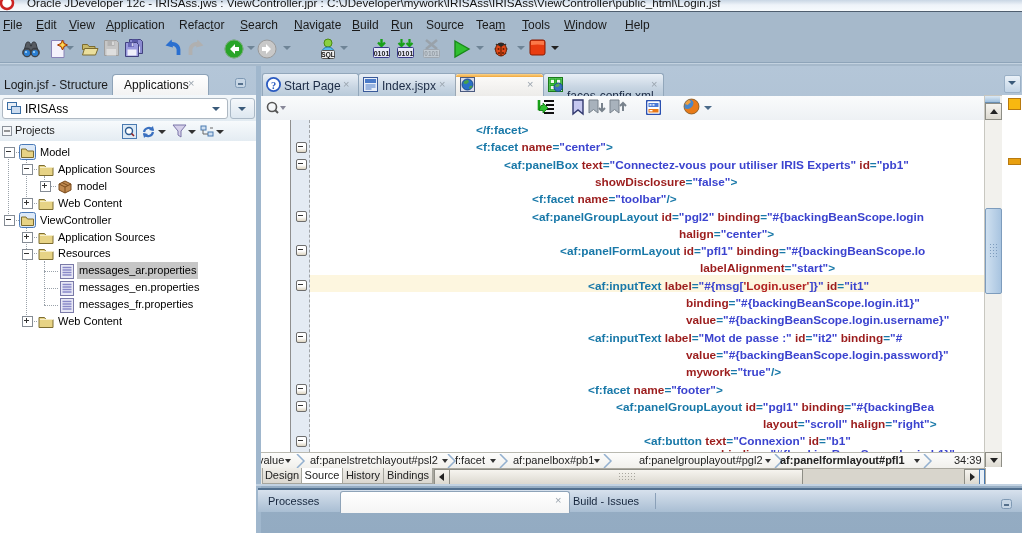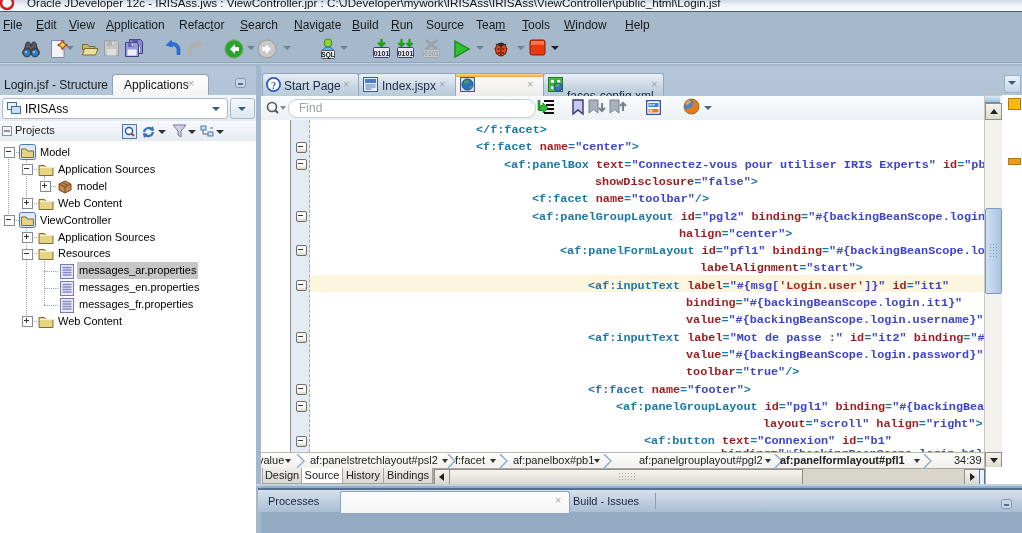--- a/index.html
+++ b/index.html
@@ -38,21 +38,21 @@
 .etab{position:absolute;top:7px;height:23px;background:linear-gradient(#e9eff6,#c9d6e3 55%,#b6c8d8);border:1px solid #92a7bb;border-bottom:none;border-radius:3px 3px 0 0;font-size:12px;color:#1c2b45}
 #etab-active{background:linear-gradient(#fdfcfa,#ecebe9);border-color:#9aa7b4}
 #etab-orange{height:3px;background:linear-gradient(#fbd38a,#f0a83c);border-radius:3px 3px 0 0}
 #etoolbar{left:0;top:30px;width:761px;height:24px;background:linear-gradient(#fafbfc,#eef1f4);border-bottom:1px solid #d8dde2}
 #findbox{left:27px;top:3px;width:246px;height:17px;background:#fff;border:1px solid #c6ccd2;border-radius:9px;color:#9aa0a6;font-size:12px}
 #codearea{left:0;top:54px;width:723px;height:332px;background:#fff;overflow:hidden}
 #gutter{left:29px;top:0;width:18px;height:332px;background:#e4ebf3;border-left:1px solid #8f8f8f;border-right:1px dashed #a0a4a8}
 .fold{position:absolute;left:35px;width:9px;height:9px;background:linear-gradient(#ffffff 55%,#ddd5c2);border:1px solid #6e6e6e;border-radius:2px}
 .fold i{position:absolute;left:1px;top:3px;width:5px;height:1px;background:#333}
 #hiline{left:48px;top:154.7px;width:675px;height:17.3px;background:#fdf6df}
-#code{left:0;top:3px;width:723px;height:329px;font-family:Liberation Mono, monospace;font-size:11.8px;font-weight:bold;white-space:pre}
+#code{left:0;top:3px;width:723px;height:329px;font-family:Liberation Sans, sans-serif;font-size:11.8px;font-weight:bold;white-space:pre}
 .cl{position:absolute;height:17.3px;line-height:17.3px}
 .t{color:#1878a8}.a{color:#9b1c1c}.v{color:#3b43cf}.r{color:#b22222}
 
 .sbtn{position:absolute;background:linear-gradient(#f6f4ef,#dcd9d0);border:1px solid #8e8e86}
 .arr{width:0;height:0;position:absolute}
 #vthumb{position:absolute;background:linear-gradient(90deg,#cfe0f0,#a8c4e0);border:1px solid #7d9cbd;border-radius:2px}
 
 #crumbs{left:0;top:386px;width:723px;height:15px;background:linear-gradient(#fdfdfc,#f1f0ec);border:1px solid #b9b9b0;border-left:none;font-size:11px;color:#222;white-space:nowrap;overflow:hidden}
 .chev{position:absolute;top:1px}
 .cdd{position:absolute;top:5.5px;width:0;height:0;border-left:3.5px solid transparent;border-right:3.5px solid transparent;border-top:4.5px solid #333}
@@ -439,23 +439,20 @@
   <div class="abs" style="left:743px;top:9px;width:15px;height:16px;background:linear-gradient(#eaf1f8,#c2d4e6);border:1px solid #9ab0c6;border-radius:2px">
         <div class="dd" style="left:3px;top:5px;border-top-color:#3a5a7a"></div>
       </div>
  </div>
  <div class="abs" id="etoolbar">
   <svg class="icon" style="left:4px;top:4px" width="22" height="16">
         <circle cx="7" cy="7" r="4.5" fill="none" stroke="#555" stroke-width="1.6"></circle>
         <line x1="10" y1="10" x2="13" y2="13" stroke="#555" stroke-width="2"></line>
         <path d="M15,6 l6,0 -3,4 z" fill="#889"></path>
       </svg>
-  <div class="abs" id="findbox">
-        <span style="position:absolute;left:10px;top:1px">Find</span>
-      </div>
   <svg class="icon" style="left:276px;top:3px" width="18" height="18">
         <g fill="#111">
           <rect x="7" y="1" width="10" height="2"></rect>
           <rect x="9" y="5" width="8" height="2"></rect>
           <rect x="9" y="9" width="8" height="2"></rect>
           <rect x="7" y="13" width="10" height="2"></rect>
         </g>
         <path d="M2,1 v9 h3" fill="none" stroke="#18a018" stroke-width="2.6"></path>
         <path d="M4,6.5 h2 v-2.5 l5,5 -5,5 v-2.5 h-4 z" fill="#30c030" stroke="#0a7a0a" stroke-width="0.8"></path>
       </svg>
@@ -526,21 +523,21 @@
    <div class="cl" style="left:271px;top:68.2px"><span class="t">&lt;f:facet </span><span class="a">name</span><span class="t">=</span><span class="v">"toolbar"</span><span class="t">/&gt;</span></div>
    <div class="cl" style="left:271px;top:85.5px"><span class="t">&lt;af:panelGroupLayout </span><span class="a">id</span><span class="t">=</span><span class="v">"pgl2"</span> <span class="a">binding</span><span class="t">=</span><span class="v">"#{backingBeanScope.login</span></div>
    <div class="cl" style="left:418px;top:102.8px"><span class="a">halign</span><span class="t">=</span><span class="v">"center"</span><span class="t">&gt;</span></div>
    <div class="cl" style="left:299px;top:120.1px"><span class="t">&lt;af:panelFormLayout </span><span class="a">id</span><span class="t">=</span><span class="v">"pfl1"</span> <span class="a">binding</span><span class="t">=</span><span class="v">"#{backingBeanScope.lo</span></div>
    <div class="cl" style="left:439px;top:137.4px"><span class="a">labelAlignment</span><span class="t">=</span><span class="v">"start"</span><span class="t">&gt;</span></div>
    <div class="cl" style="left:327px;top:154.7px"><span class="t">&lt;af:inputText </span><span class="a">label</span><span class="t">=</span><span class="v">"#{msg[</span><span class="r">'Login.user'</span><span class="v">]}"</span> <span class="a">id</span><span class="t">=</span><span class="v">"it1"</span></div>
    <div class="cl" style="left:425px;top:172px"><span class="a">binding</span><span class="t">=</span><span class="v">"#{backingBeanScope.login.it1}"</span></div>
    <div class="cl" style="left:425px;top:189.3px"><span class="a">value</span><span class="t">=</span><span class="v">"#{backingBeanScope.login.username}"</span></div>
    <div class="cl" style="left:327px;top:206.6px"><span class="t">&lt;af:inputText </span><span class="a">label</span><span class="t">=</span><span class="v">"Mot de passe :"</span> <span class="a">id</span><span class="t">=</span><span class="v">"it2"</span> <span class="a">binding</span><span class="t">=</span><span class="v">"#</span></div>
    <div class="cl" style="left:425px;top:223.9px"><span class="a">value</span><span class="t">=</span><span class="v">"#{backingBeanScope.login.password}"</span></div>
-   <div class="cl" style="left:425px;top:241.2px"><span class="a">toolbar</span><span class="t">=</span><span class="v">"true"</span><span class="t">/&gt;</span></div>
+   <div class="cl" style="left:425px;top:241.2px"><span class="a">mywork</span><span class="t">=</span><span class="v">"true"</span><span class="t">/&gt;</span></div>
    <div class="cl" style="left:327px;top:258.5px"><span class="t">&lt;f:facet </span><span class="a">name</span><span class="t">=</span><span class="v">"footer"</span><span class="t">&gt;</span></div>
    <div class="cl" style="left:355px;top:275.8px"><span class="t">&lt;af:panelGroupLayout </span><span class="a">id</span><span class="t">=</span><span class="v">"pgl1"</span> <span class="a">binding</span><span class="t">=</span><span class="v">"#{backingBea</span></div>
    <div class="cl" style="left:502px;top:293.1px"><span class="a">layout</span><span class="t">=</span><span class="v">"scroll"</span> <span class="a">halign</span><span class="t">=</span><span class="v">"right"</span><span class="t">&gt;</span></div>
    <div class="cl" style="left:383px;top:310.4px"><span class="t">&lt;af:button </span><span class="a">text</span><span class="t">=</span><span class="v">"Connexion"</span> <span class="a">id</span><span class="t">=</span><span class="v">"b1"</span></div>
    <div class="cl" style="left:460px;top:322.5px"><span class="a">binding</span><span class="t">=</span><span class="v">"#{backingBeanScope.login.b1}"</span></div>
   </div>
  </div>
 
  <div class="abs" style="left:723px;top:29px;width:17px;height:372px;background:#f2f1ed;border:1px solid #c8c7c0">
   <div class="abs" style="left:0;top:0;width:15px;height:6px;background:linear-gradient(#dce9f5,#9fc0de);border-bottom:1px solid #6a8eb0"></div>

